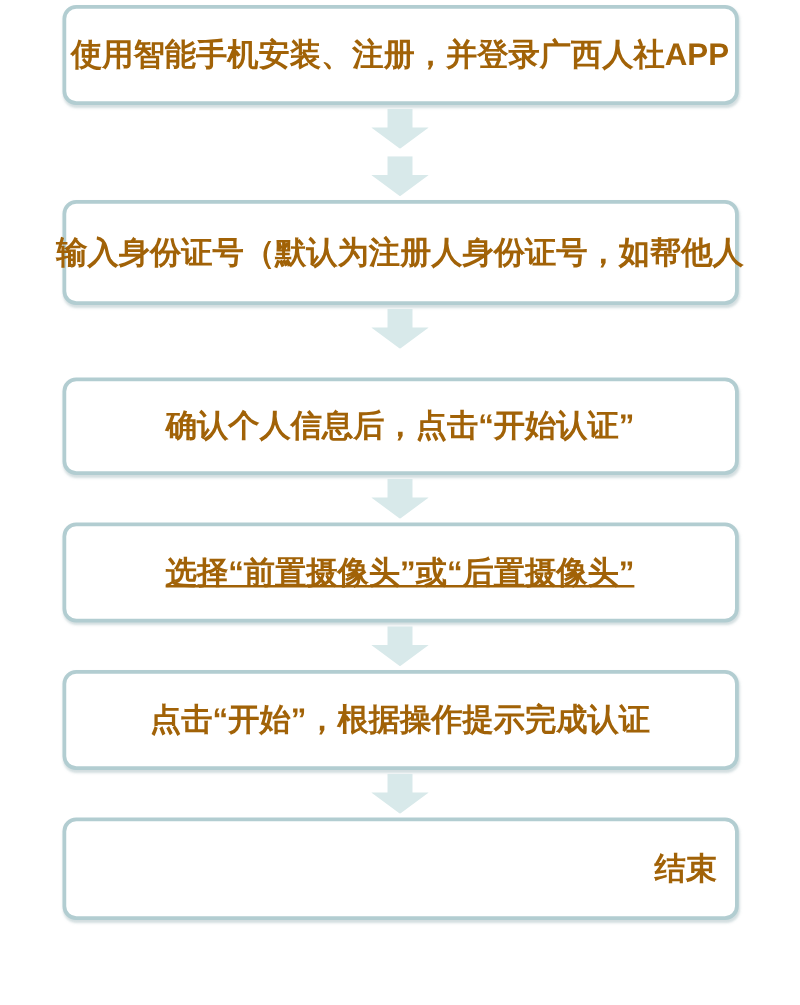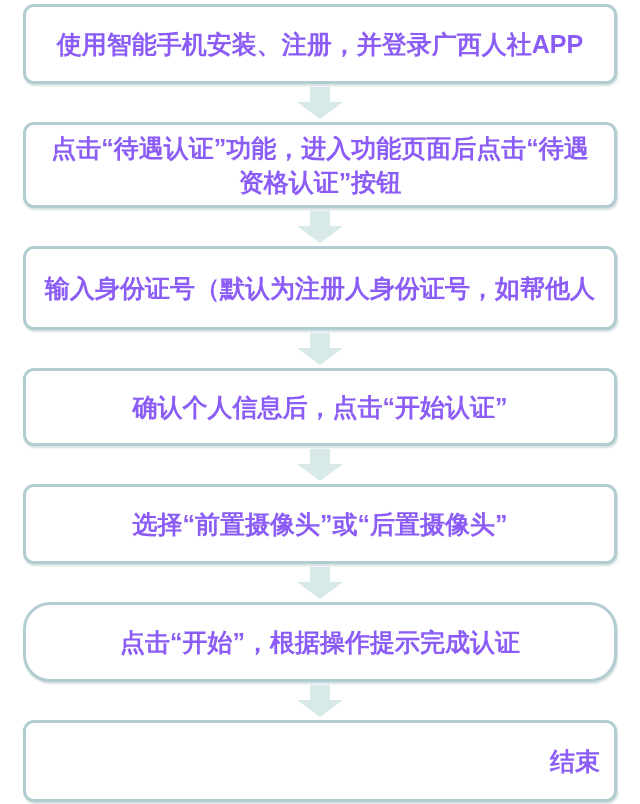--- a/index.html
+++ b/index.html
@@ -15,42 +15,42 @@
     padding-top: 4px;
     display: flex;
     flex-direction: column;
     align-items: center;
     font-family: "Liberation Sans", "DejaVu Sans", sans-serif;
     background: #ffffff;
     overflow: hidden;
   }
   .step-box {
     box-sizing: border-box;
-    width: 594px;
+    width: 541px;
     border: 3px solid #b2cdd1;
     border-radius: 11px;
     background: #ffffff;
     box-shadow: 1px 2px 2px rgba(130, 160, 165, 0.35);
     display: flex;
     flex-direction: column;
     justify-content: center;
     align-items: center;
     text-align: center;
-    color: #8b5cf6;
+    color: #a16207;
     font-weight: bold;
     font-size: 25px;
     line-height: 34px;
     padding: 4px 14px;
   }
   .h-1 { height: 80px; }
   .h-2 { height: 86px; }
   .h-3 { height: 84px; }
-  .h-4 { height: 78px; }
-  .h-5 { height: 80px; }
-  .h-6 { height: 80px; border-radius: 27px; }
+  .h-4 { height: 78px; margin-top: 20px; }
+  .h-5 { height: 80px; text-decoration: underline; }
+  .h-6 { height: 80px; }
   .h-7 { height: 82px; align-items: flex-end; }
   .arrow-wrap {
     height: 38px;
     display: flex;
     align-items: center;
     justify-content: center;
     flex: none;
   }
   .down-arrow {
     width: 46px;
@@ -71,24 +71,20 @@
     <div class="line">使用智能手机安装、注册，并登录广西人社APP</div>
     <div class="line"></div>
   </div>
 
   <div class="arrow-wrap">
     <svg class="down-arrow" viewBox="0 0 46 32" xmlns="http://www.w3.org/2000/svg">
       <polygon points="13,0 33,0 33,15 46,15 23,32 0,15 13,15"></polygon>
     </svg>
   </div>
 
-  <div class="step-box h-2">
-    <div class="line">点击“待遇认证”功能，进入功能页面后点击“待遇</div>
-    <div class="line">资格认证”按钮</div>
-  </div>
 
   <div class="arrow-wrap">
     <svg class="down-arrow" viewBox="0 0 46 32" xmlns="http://www.w3.org/2000/svg">
       <polygon points="13,0 33,0 33,15 46,15 23,32 0,15 13,15"></polygon>
     </svg>
   </div>
 
   <div class="step-box h-3">
     <div class="line">输入身份证号（默认为注册人身份证号，如帮他人</div>
   </div>

